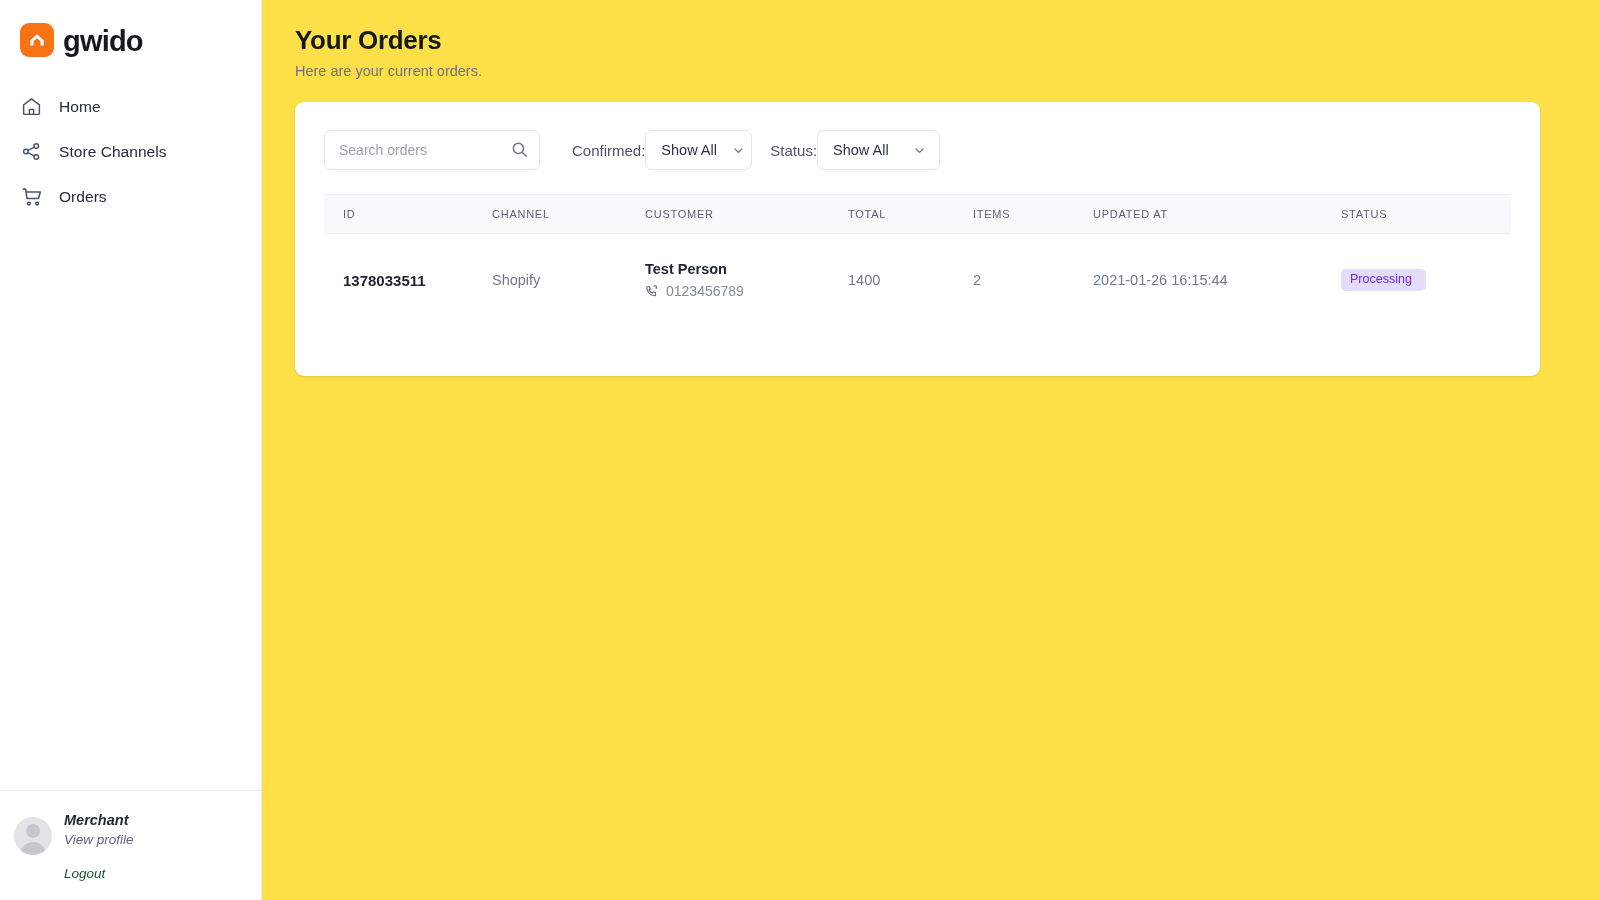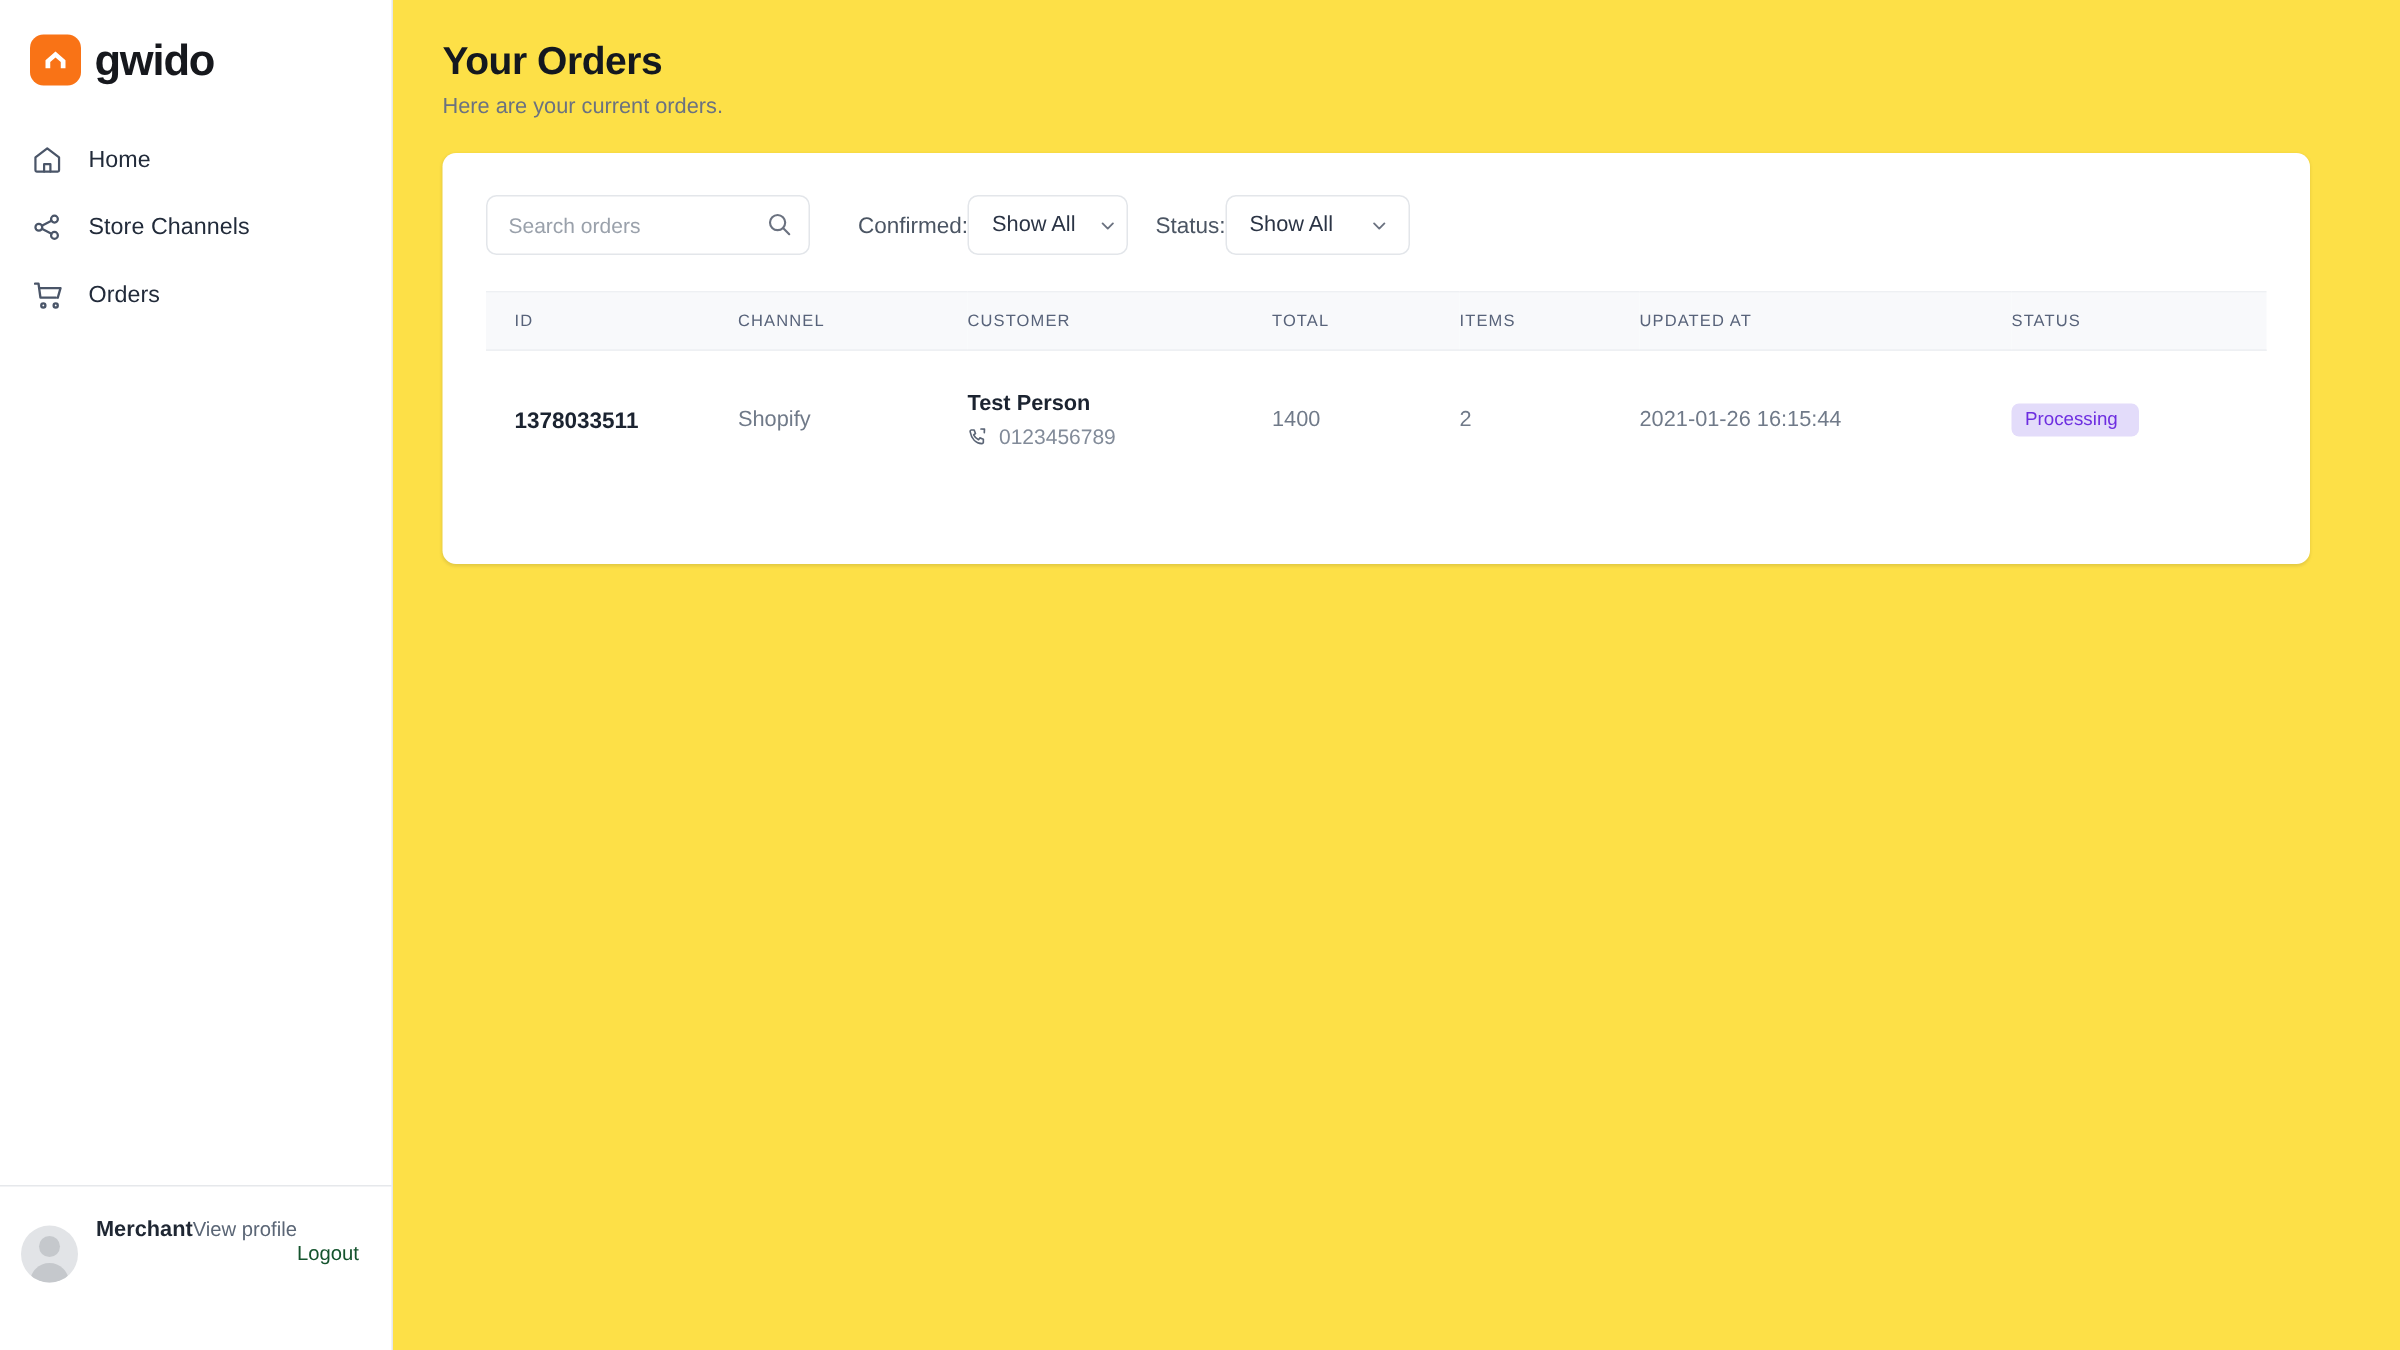--- a/index.html
+++ b/index.html
@@ -118,21 +118,21 @@
     background: #c5c8cc;
     left: 12px; top: 7px;
   }
   .avatar .body {
     position: absolute;
     width: 26px; height: 16px;
     border-radius: 13px 13px 0 0;
     background: #c5c8cc;
     left: 6px; top: 25px;
   }
-  .profile-text { display: flex; flex-direction: row; line-height: 1.35; }
+  .profile-text { display: flex; flex-direction: column; line-height: 1.35; font-style: italic; }
   .profile-name { font-size: 14.5px; font-weight: bold; color: #1f2733; }
   .profile-link { font-size: 13.5px; color: #5b6676; cursor: pointer; }
   .profile-logout { font-size: 13.5px; color: #14532d; cursor: pointer; margin-top: 16px; }
 
   
   .main {
     flex: 1 1 auto;
     height: 900px;
     background: #fde047;
     padding: 25px 60px 0 33px;

